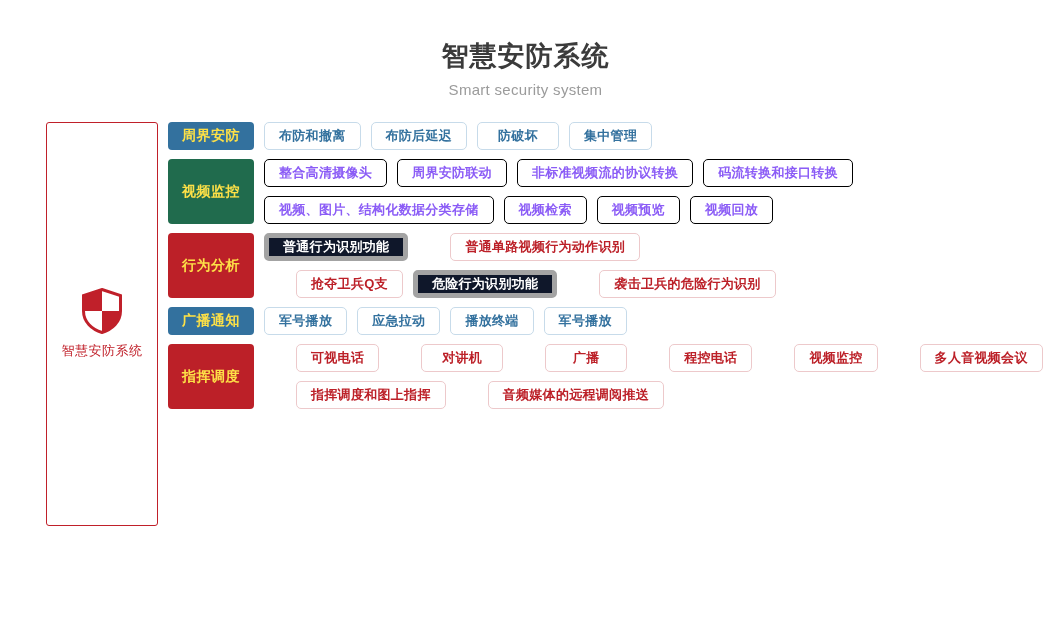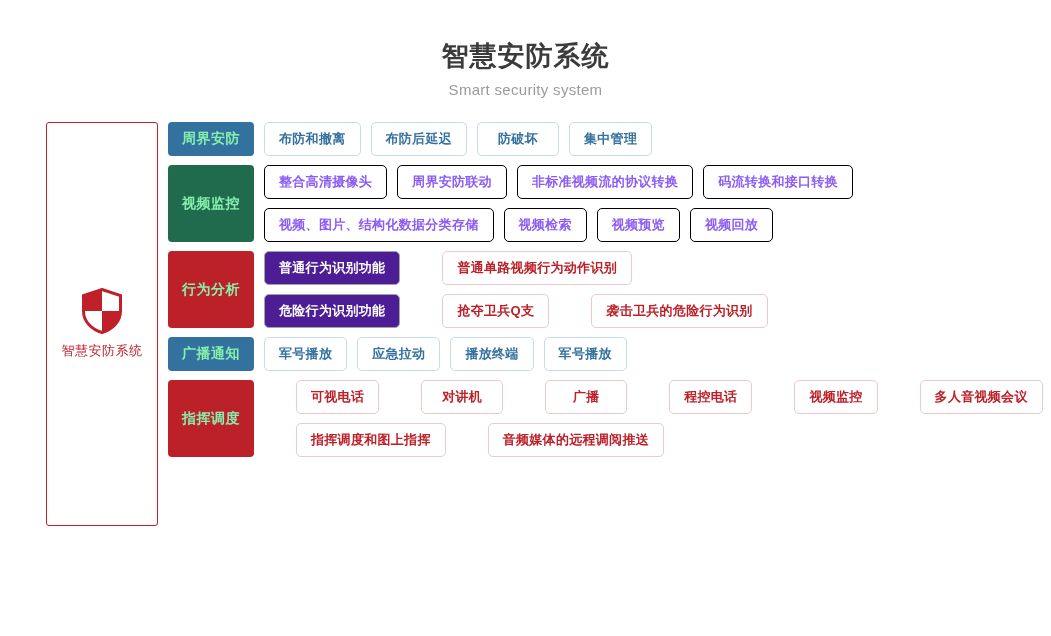--- a/index.html
+++ b/index.html
@@ -79,21 +79,21 @@
   }
   .row {
     display: flex;
     align-items: stretch;
     gap: 10px;
   }
   .row-label {
     width: 86px;
     flex: 0 0 86px;
     border-radius: 4px;
-    color: #86efac;
+    color: #fde047;
     font-size: 14px;
     font-weight: bold;
     letter-spacing: .5px;
     display: flex;
     align-items: center;
     justify-content: center;
     text-align: right;
   }
   .row-label.blue  { background: #33719e; }
   .row-label.green { background: #206b4d; }
@@ -115,30 +115,30 @@
   .chip {
     border-radius: 5px;
     background: #ffffff;
     font-size: 13px;
     font-weight: bold;
     letter-spacing: .3px;
     white-space: nowrap;
     display: flex;
     align-items: center;
     justify-content: center;
-    height: 34px;
+    height: 28px;
     padding: 0 14px;
     min-width: 82px;
   }
   .chip.blue  { border: 1px solid #c7dbea; color: #33719e; }
   .chip.green { border: 1px solid #000000; color: #8b5cf6; }
   .chip.red   { border: 1px solid #edc9cb; color: #bc2028; margin-left: 32px; }
   .chip.filled-red {
-    background: #4c1d95;
-    border: 1px solid #a3a3a3;
+    background: #0f172a;
+    border: 5px solid #a3a3a3;
     color: #ffffff;
   }
 </style>
 </head>
 <body>
 
 <div class="header">
   <div class="header-title">智慧安防系统</div>
   <div class="header-subtitle">Smart security system</div>
 </div>
@@ -195,22 +195,22 @@
         </div>
       </div>
       <div class="row">
         <div class="row-label red">行为分析</div>
         <div class="row-items">
           <div class="item-line">
             <div class="chip filled-red">普通行为识别功能</div>
             <div class="chip red">普通单路视频行为动作识别</div>
           </div>
           <div class="item-line">
+            <div class="chip red">抢夺卫兵Q支</div>
             <div class="chip filled-red">危险行为识别功能</div>
-            <div class="chip red">抢夺卫兵Q支</div>
             <div class="chip red">袭击卫兵的危险行为识别</div>
           </div>
         </div>
       </div>
       <div class="row">
         <div class="row-label blue">广播通知</div>
         <div class="row-items">
           <div class="item-line">
             <div class="chip blue">军号播放</div>
             <div class="chip blue">应急拉动</div>

